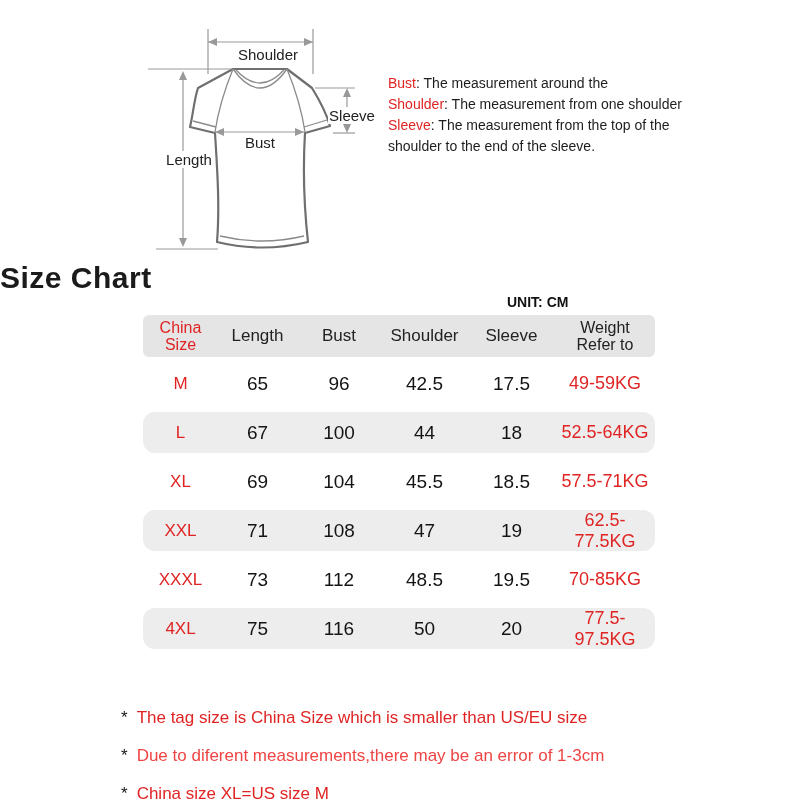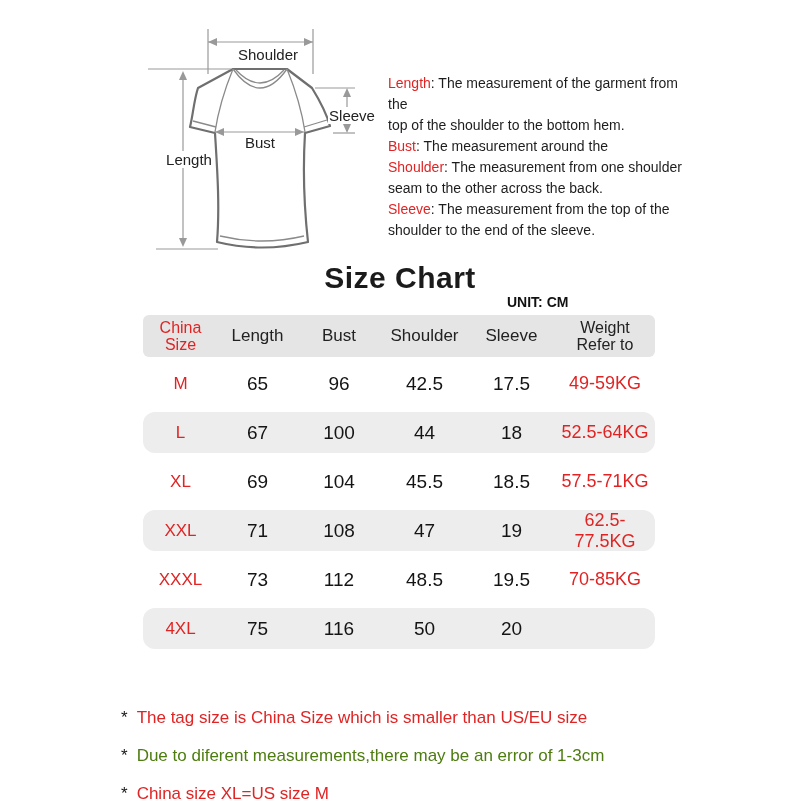--- a/index.html
+++ b/index.html
@@ -17,21 +17,21 @@
   
   .defs {
     position:absolute; left:388px; top:57px; width:306px;
     font-size:14px; line-height:21px; color:#1d1d1d;
   }
   .defs .term { color:#e02424; }
 
   
   .chart-title {
     position:absolute; left:0; top:245px; width:800px;
-    text-align:center; font-size:30px; font-weight:bold; color:#1b1b1b;
+    text-align:left; font-size:30px; font-weight:bold; color:#1b1b1b;
     letter-spacing:0.5px;
   }
   .unit {
     position:absolute; left:507px; top:278px;
     font-size:14px; font-weight:bold; color:#111111;
   }
 
   
   .size-table { position:absolute; left:143px; top:299px; width:512px; }
   .grid-cols {
@@ -50,21 +50,21 @@
   .row.alt { background:#ededed; border-radius:12px; height:41px; margin:4px 0; }
   .td { text-align:center; font-size:19px; color:#141414; }
   .td.size { font-size:17px; color:#e02424; }
   .td.weight { font-size:18px; color:#e02424; }
 
   
   .notes { position:absolute; left:121px; top:691px; }
   .note { font-size:17px; line-height:21px; margin-bottom:17px; white-space:nowrap; }
   .note .star { color:#161616; margin-right:9px; }
   .note.red .note-text { color:#e02424; }
-  .note.black .note-text { color:#4d7c0f; }
+  .note.black .note-text { color:#ef4444; }
 </style>
 </head>
 <body>
 
 <div id="canvas">
 
   <svg id="shirt-svg" viewBox="0 0 260 245">
 
     <g stroke="#6f6f6f" fill="#ffffff" stroke-width="2.2" stroke-linejoin="round">
       <path d="M 58,72 L 93,53 L 147,53 L 172,72
@@ -120,29 +120,24 @@
     <rect x="188" y="91" width="47" height="17" fill="#ffffff"></rect>
 
     <text x="128" y="44" text-anchor="middle" class="dim-label">Shoulder</text>
     <text x="49" y="149" text-anchor="middle" class="dim-label">Length</text>
     <text x="120" y="132" text-anchor="middle" class="dim-label">Bust</text>
     <text x="212" y="105" text-anchor="middle" class="dim-label">Sleeve</text>
   </svg>
 
   <div class="defs">
     <div>
-      <span class="term">Length</span><span>: The measurement of the garment from the</span>
-      <div>top of the shoulder to the bottom hem.</div>
-    </div>
-    <div>
       <span class="term">Bust</span><span>: The measurement around the</span>
     </div>
     <div>
       <span class="term">Shoulder</span><span>: The measurement from one shoulder</span>
-      <div>seam to the other across the back.</div>
     </div>
     <div>
       <span class="term">Sleeve</span><span>: The measurement from the top of the</span>
       <div>shoulder to the end of the sleeve.</div>
     </div>
   </div>
 
   <div class="chart-title">Size Chart</div>
   <div class="unit">UNIT: CM</div>
 
@@ -202,20 +197,21 @@
         <div class="td">48.5</div>
         <div class="td">19.5</div>
         <div class="td weight">70-85KG</div>
       </div>
       <div class="row alt grid-cols">
         <div class="td size">4XL</div>
         <div class="td">75</div>
         <div class="td">116</div>
         <div class="td">50</div>
         <div class="td">20</div>
+        <div class="td weight">77.5-97.5KG</div>
       </div>
     </div>
   </div>
 
   <div class="notes">
     <div class="note red">
       <span class="star">*</span><span class="note-text">The tag size is China Size which is smaller than US/EU size</span>
     </div>
     <div class="note black">
       <span class="star">*</span><span class="note-text">Due to diferent measurements,there may be an error of 1-3cm</span>

